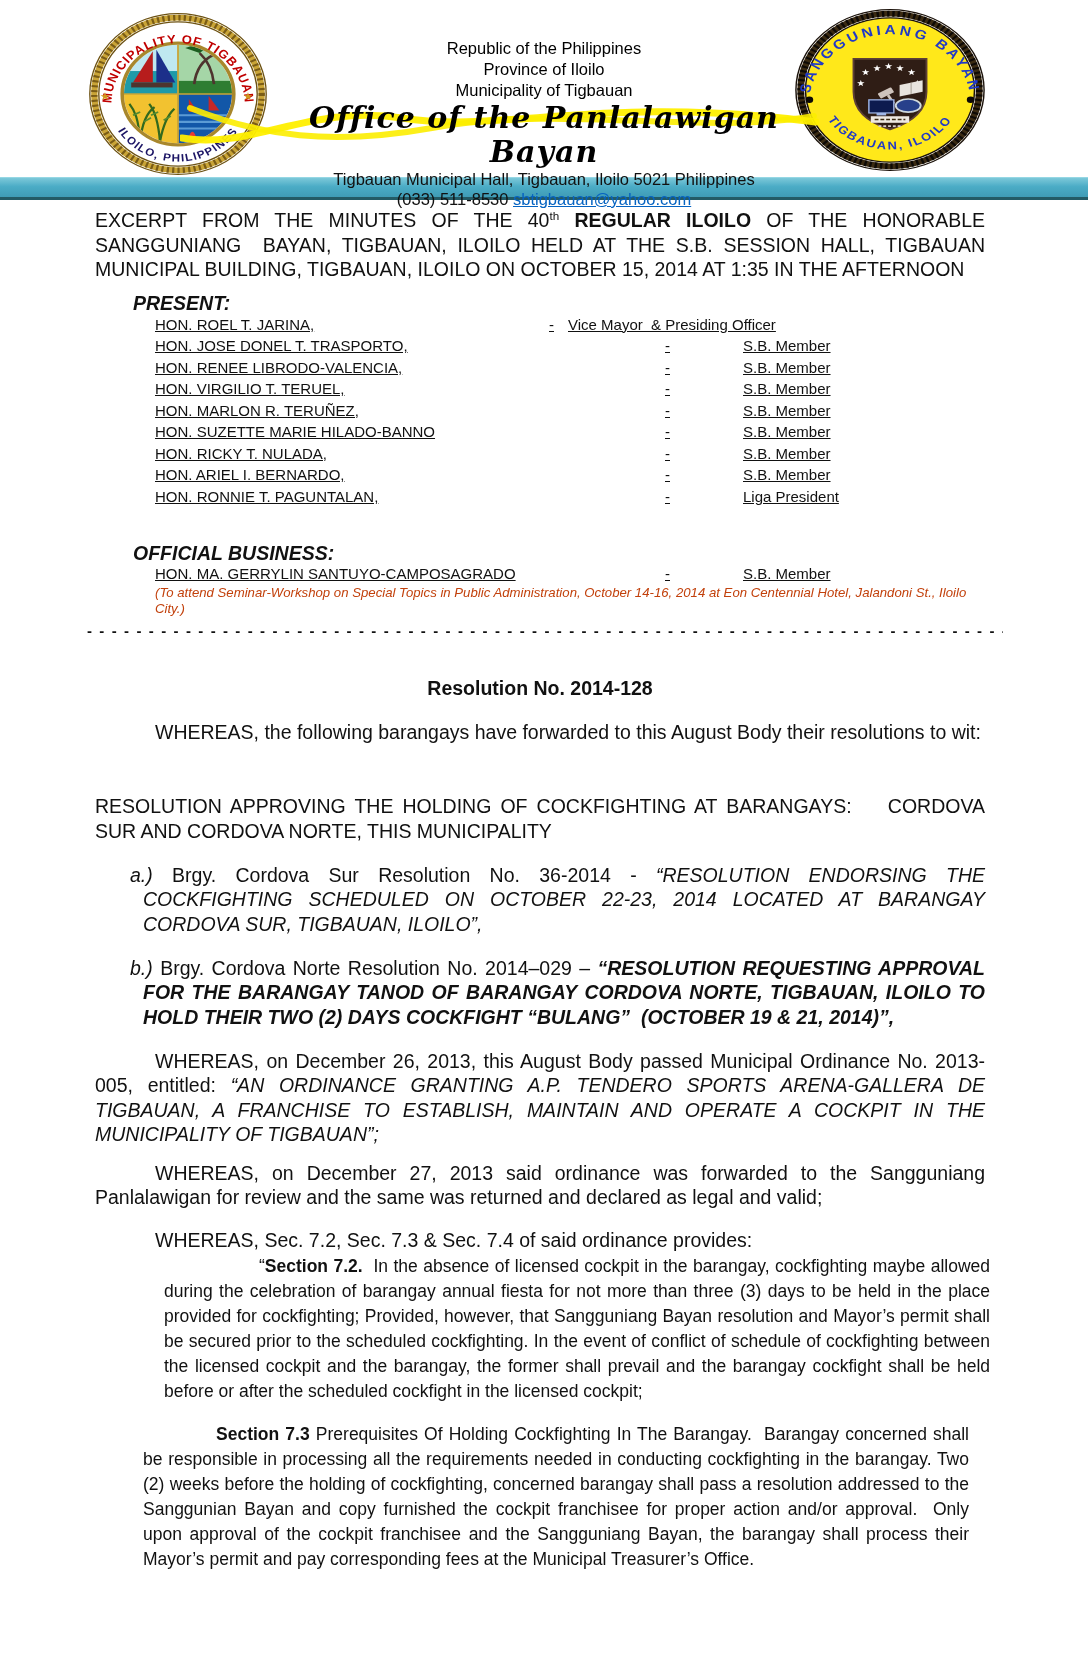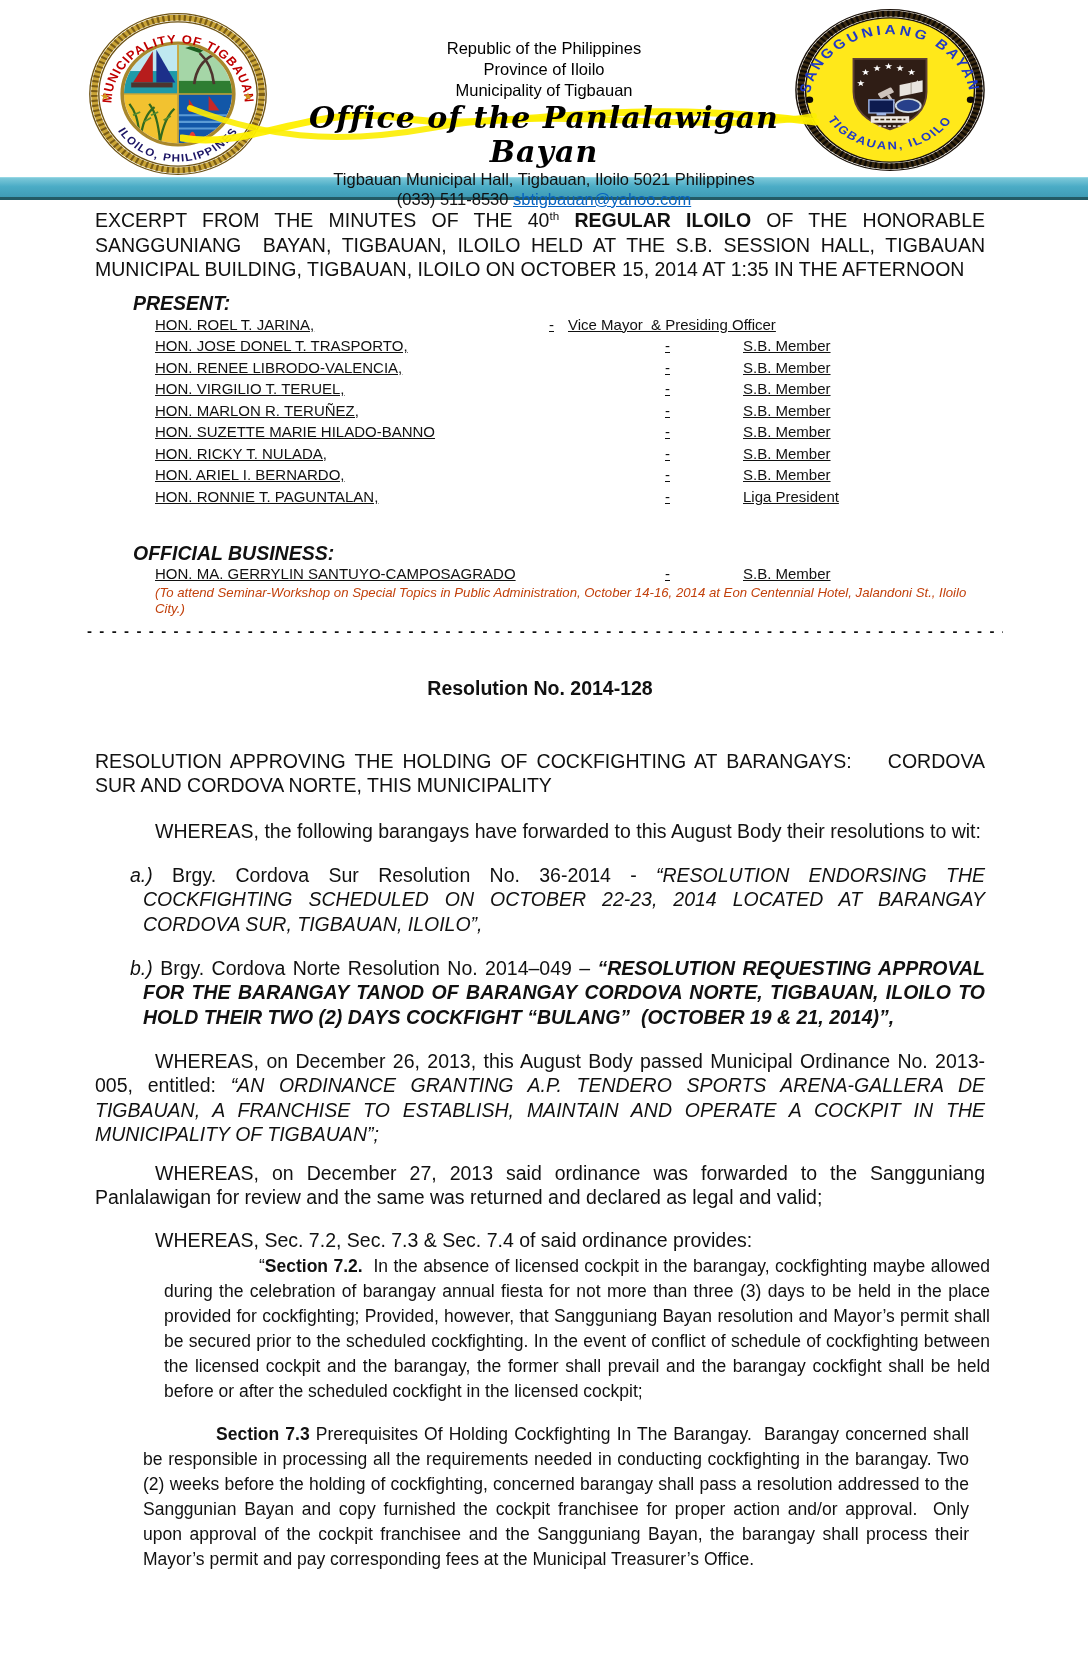--- a/index.html
+++ b/index.html
@@ -242,26 +242,26 @@
         <span class="dash">-</span>
         <span class="role">S.B. Member</span>
       </div>
     </div>
     <div class="ob-note">(To attend Seminar-Workshop on Special Topics in Public Administration, October 14-16, 2014 at Eon Centennial Hotel, Jalandoni St., Iloilo City.)</div>
 
     <div class="separator">- - - - - - - - - - - - - - - - - - - - - - - - - - - - - - - - - - - - - - - - - - - - - - - - - - - - - - - - - - - - - - - - - - - - - - - - - - - - - - - - - - - - - - - - - - - - - - - - - - - -</div>
 
     <div class="res-title">Resolution No. 2014-128</div>
 
+    <p class="para whereas1"><span>WHEREAS, the following barangays have forwarded to this August Body their resolutions to wit:</span></p>
+
     <p class="para res-heading">RESOLUTION APPROVING THE HOLDING OF COCKFIGHTING AT BARANGAYS:    CORDOVA SUR AND CORDOVA NORTE, THIS MUNICIPALITY</p>
 
-    <p class="para whereas1"><span>WHEREAS, the following barangays have forwarded to this August Body their resolutions to wit:</span></p>
-
     <p class="witem"><span style="font-style: italic;">a.) </span><span>Brgy. Cordova Sur Resolution No. 36-2014 - </span><span style="font-style: italic;">“RESOLUTION ENDORSING THE COCKFIGHTING SCHEDULED ON OCTOBER 22-23, 2014 LOCATED AT BARANGAY CORDOVA SUR, TIGBAUAN, ILOILO”,</span></p>
-    <p class="witem"><span style="font-style: italic;">b.) </span><span>Brgy. Cordova Norte Resolution No. 2014–049 – </span><span style="font-style: italic; font-weight: bold;">“RESOLUTION REQUESTING APPROVAL FOR THE BARANGAY TANOD OF BARANGAY CORDOVA NORTE, TIGBAUAN, ILOILO TO HOLD THEIR TWO (2) DAYS COCKFIGHT “BULANG”  (OCTOBER 19 &amp; 21, 2014)”,</span></p>
+    <p class="witem"><span style="font-style: italic;">b.) </span><span>Brgy. Cordova Norte Resolution No. 2014–029 – </span><span style="font-style: italic; font-weight: bold;">“RESOLUTION REQUESTING APPROVAL FOR THE BARANGAY TANOD OF BARANGAY CORDOVA NORTE, TIGBAUAN, ILOILO TO HOLD THEIR TWO (2) DAYS COCKFIGHT “BULANG”  (OCTOBER 19 &amp; 21, 2014)”,</span></p>
 
     <p class="para whereas2"><span>WHEREAS, on December 26, 2013, this August Body passed Municipal Ordinance No. 2013-005, entitled: </span><span style="font-style: italic;">“AN ORDINANCE GRANTING A.P. TENDERO SPORTS ARENA-GALLERA DE TIGBAUAN, A FRANCHISE TO ESTABLISH, MAINTAIN AND OPERATE A COCKPIT IN THE MUNICIPALITY OF TIGBAUAN”;</span></p>
 
     <p class="para whereas3">WHEREAS, on December 27, 2013 said ordinance was forwarded to the Sangguniang Panlalawigan for review and the same was returned and declared as legal and valid;</p>
 
     <p class="para whereas4">WHEREAS, Sec. 7.2, Sec. 7.3 &amp; Sec. 7.4 of said ordinance provides:</p>
 
     <p class="quote quote72"><span>“</span><span style="font-weight: bold;">Section 7.2.</span><span>  In the absence of licensed cockpit in the barangay, cockfighting maybe allowed during the celebration of barangay annual fiesta for not more than three (3) days to be held in the place provided for cockfighting; Provided, however, that Sangguniang Bayan resolution and Mayor’s permit shall be secured prior to the scheduled cockfighting. In the event of conflict of schedule of cockfighting between the licensed cockpit and the barangay, the former shall prevail and the barangay cockfight shall be held before or after the scheduled cockfight in the licensed cockpit;</span></p>
 
     <p class="quote quote73"><span style="font-weight: bold;">Section 7.3</span><span> Prerequisites Of Holding Cockfighting In The Barangay.  Barangay concerned shall be responsible in processing all the requirements needed in conducting cockfighting in the barangay. Two (2) weeks before the holding of cockfighting, concerned barangay shall pass a resolution addressed to the Sanggunian Bayan and copy furnished the cockpit franchisee for proper action and/or approval.  Only upon approval of the cockpit franchisee and the Sangguniang Bayan, the barangay shall process their Mayor’s permit and pay corresponding fees at the Municipal Treasurer’s Office.</span></p>

